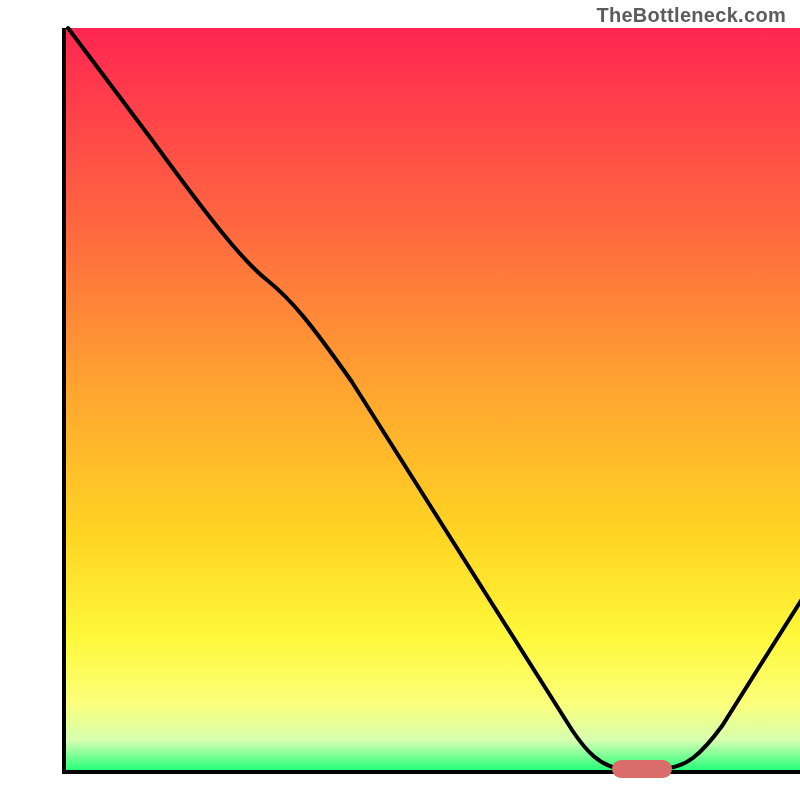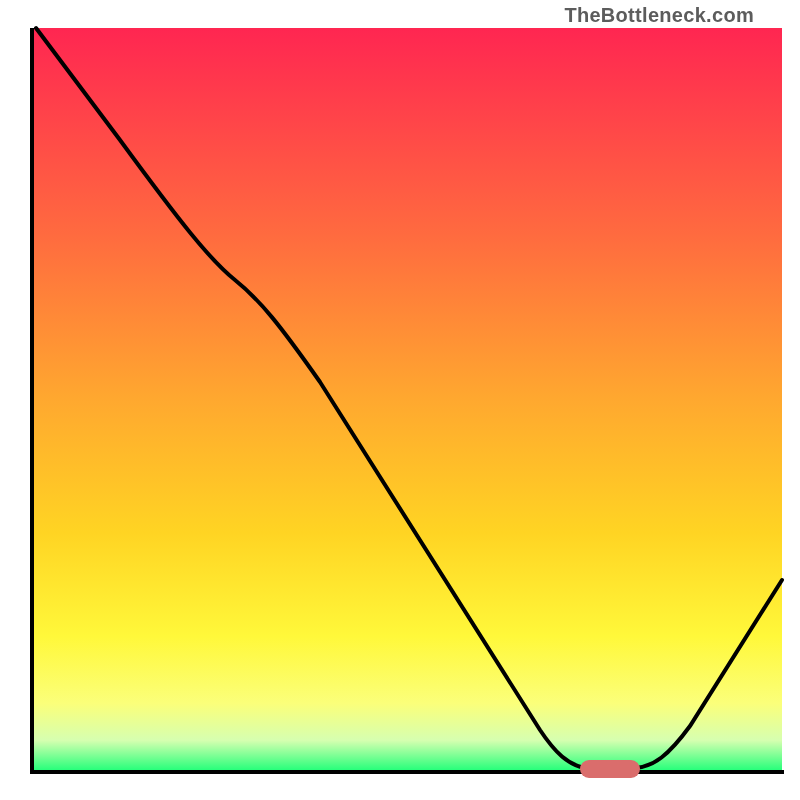--- a/index.html
+++ b/index.html
@@ -7,20 +7,21 @@
     padding: 0;
     width: 800px;
     height: 800px;
     background: #ffffff;
     font-family: Arial, Helvetica, sans-serif;
   }
   .container {
     position: relative;
     width: 768px;
     height: 800px;
+    padding-left: 32px;
   }
   .watermark {
     position: absolute;
     top: 4px;
     right: 14px;
     font-size: 20px;
     font-weight: 600;
     color: #5c5c5c;
     letter-spacing: 0.3px;
   }

